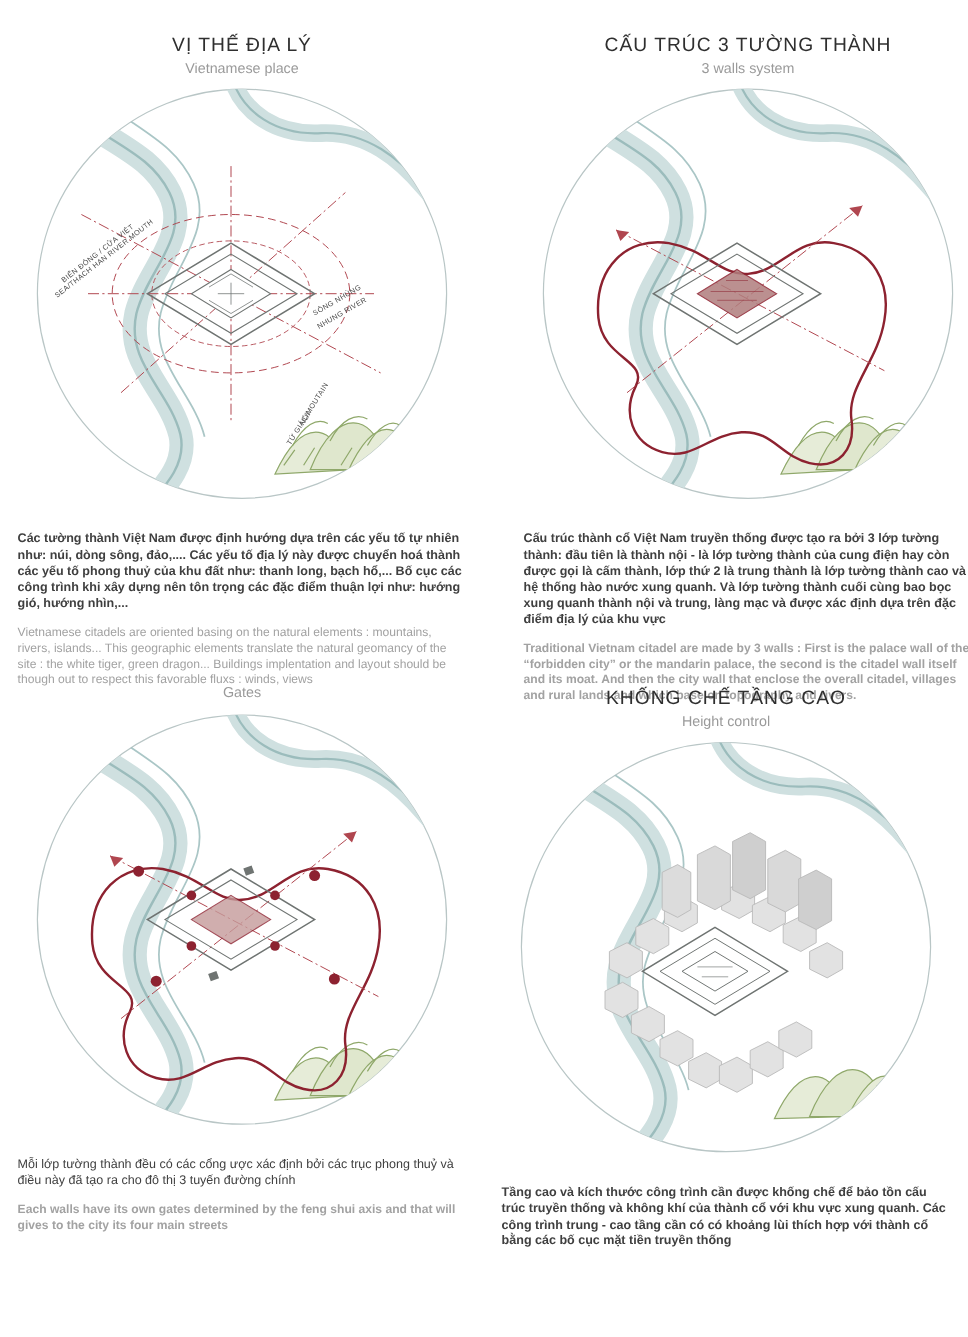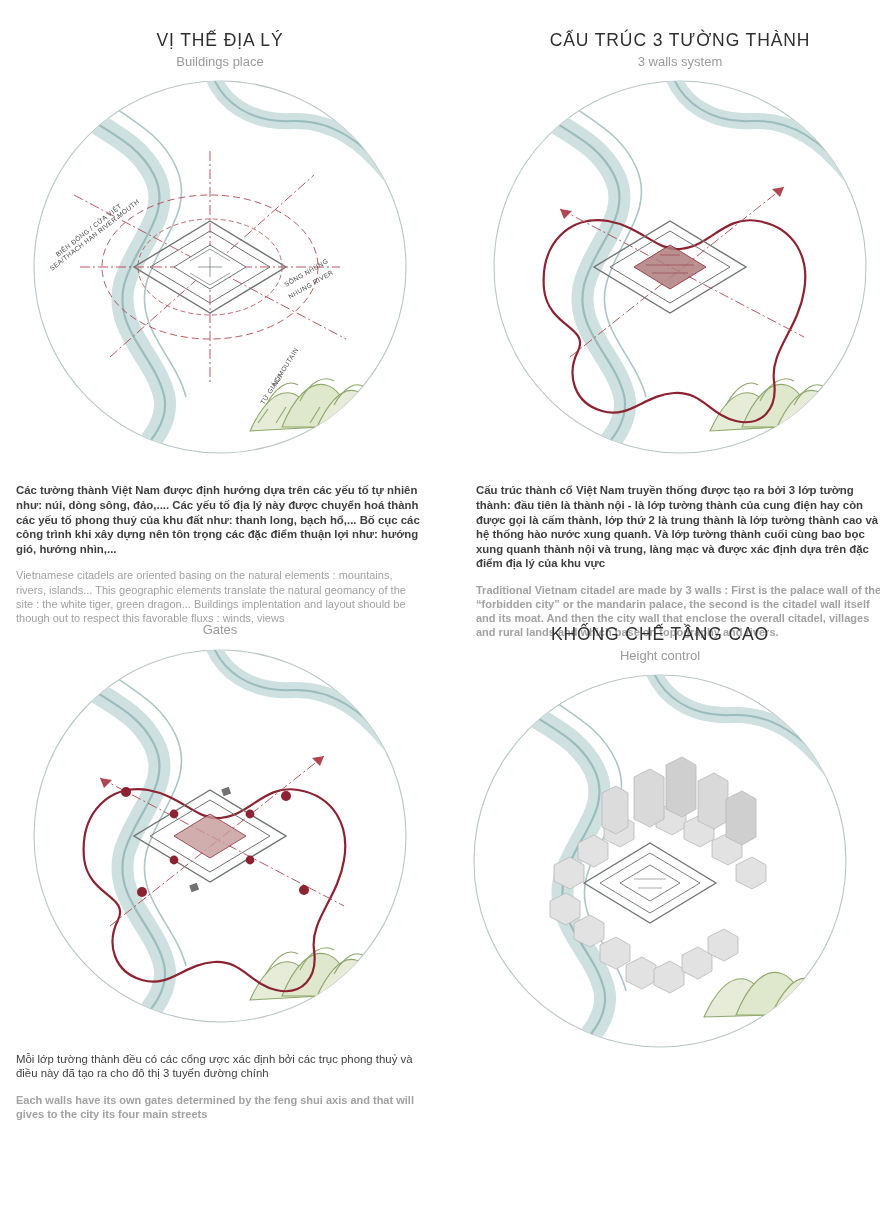--- a/index.html
+++ b/index.html
@@ -72,21 +72,21 @@
   .cap-left   { text-align: left; }
   .cap-center { text-align: left; font-weight: bold; }
 </style>
 </head>
 <body>
 
 <div class="board">
 
   <div class="panel panel-tl">
     <h2 class="title">VỊ THẾ ĐỊA LÝ</h2>
-    <p class="subtitle">Buildings place</p>
+    <p class="subtitle">Vietnamese place</p>
 
     <div class="figure">
       <svg width="412" height="404" viewBox="0 0 412 404" xmlns="http://www.w3.org/2000/svg">
         <defs>
           <clipPath id="clipA">
               <circle cx="206" cy="192" r="186"></circle>
             </clipPath>
         </defs>
 
         <circle cx="206" cy="192" r="186" fill="none" stroke="#b9c6c6" stroke-width="1.1"></circle>
@@ -376,15 +376,16 @@
             <polygon points="0,-18 30,0 0,18 -30,0" fill="#ffffff" stroke="#6f7472" stroke-width="0.9"></polygon>
             <g stroke="#6f7472" stroke-width="0.6">
               <line x1="-16" y1="-4" x2="16" y2="-4"></line>
               <line x1="-12" y1="5" x2="12" y2="5"></line>
             </g>
           </g>
         </g>
       </svg>
     </div>
 
+    <p class="caption-vn cap-center">Tầng cao và kích thước công trình cần được khống chế để bảo tồn cấu trúc truyền thống và không khí của thành cổ với khu vực xung quanh. Các công trình trung - cao tầng cần có có khoảng lùi thích hợp với thành cổ bằng các bố cục mặt tiền truyền thống</p>
   </div>
 
 </div>
 
 </body></html>

